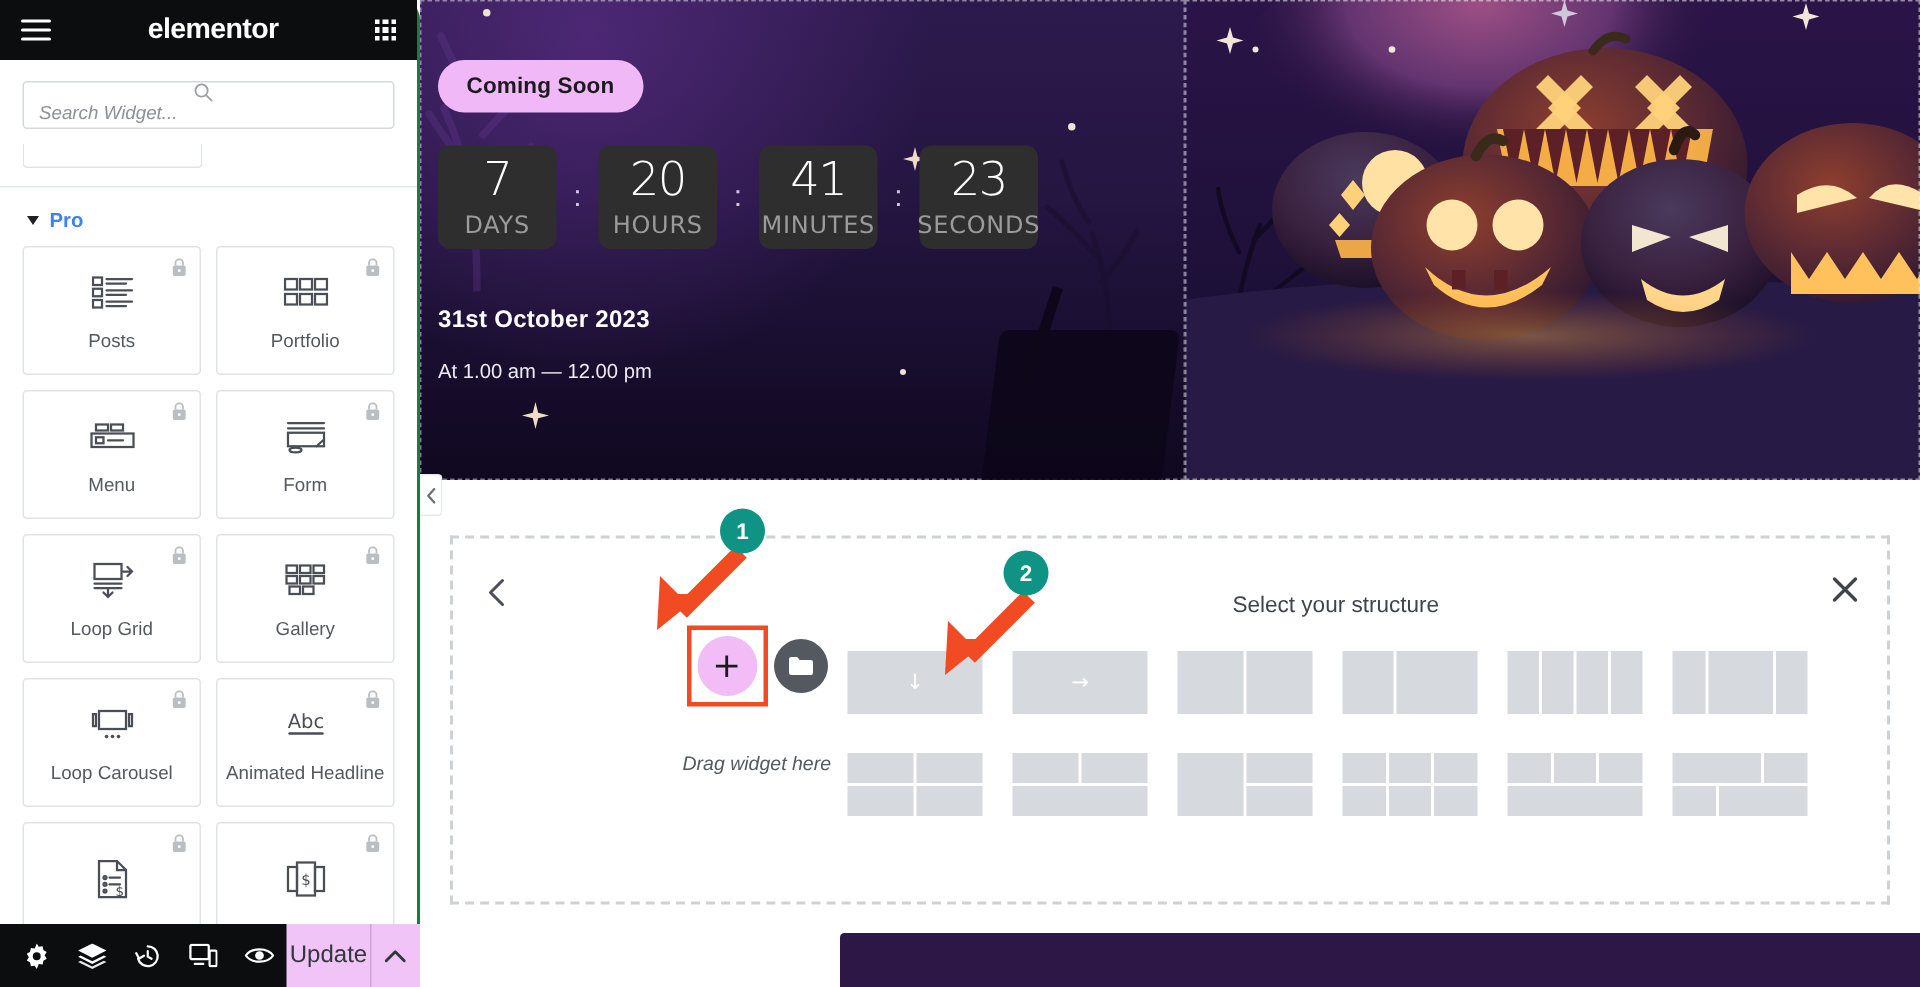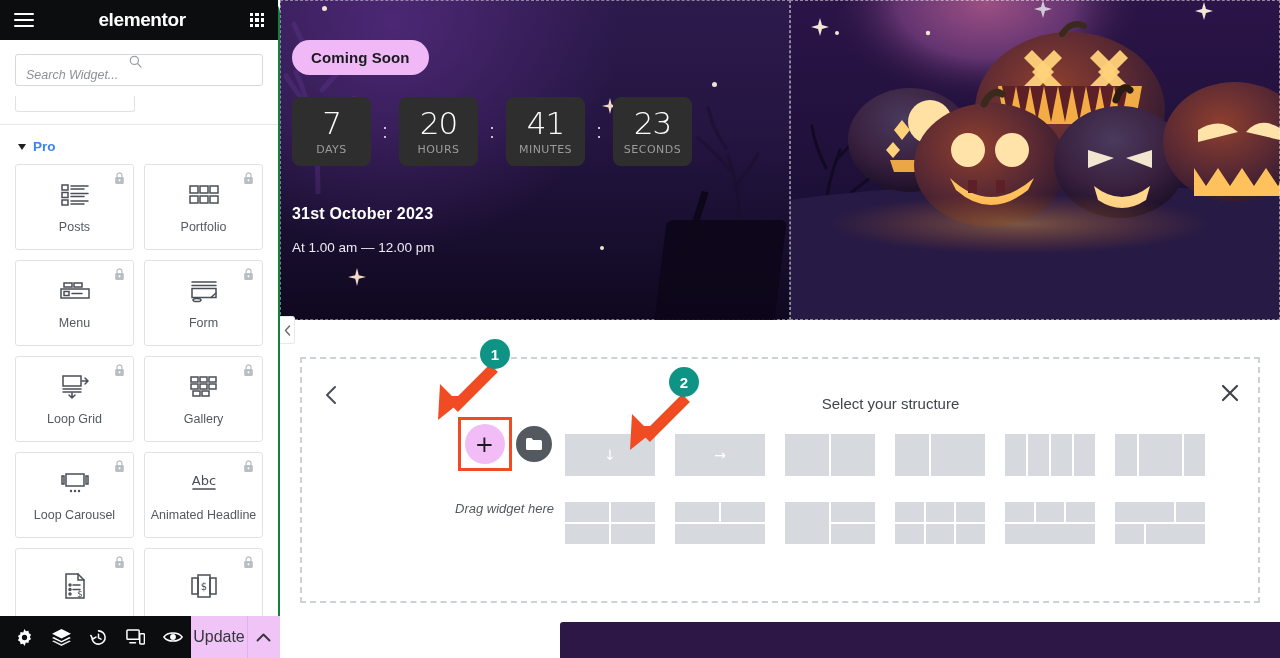--- a/index.html
+++ b/index.html
@@ -142,21 +142,21 @@
     font-size: 15px; font-weight: bold; letter-spacing: .1px;
     padding: 9px 19px; border-radius: 999px;
   }
   #countdown { position: absolute; left: 12px; top: 97px; display: flex; align-items: flex-start; }
   .cd-box {
     width: 79px; height: 69px; background: #2e2e2e; border-radius: 8px;
     display: flex; flex-direction: column; align-items: center; justify-content: center;
   }
   .cd-num { font-size: 31px; color: #fff; font-weight: 300; line-height: 1.05;
     font-family: "DejaVu Sans", sans-serif; letter-spacing: -1px; }
-  .cd-lab { font-size: 11px; color: #9b9b9b; letter-spacing: .5px;
+  .cd-lab { font-size: 16px; color: #9b9b9b; letter-spacing: .5px;
     margin-top: 3px; font-family: "DejaVu Sans", sans-serif; }
   .cd-sep { width: 28px; height: 69px; display: flex; align-items: center;
     justify-content: center; color: #cfc7dd; font-size: 20px; }
 
   #hero-date {
     position: absolute; left: 12px; top: 205px;
     color: #ffffff; font-size: 16px; font-weight: bold; letter-spacing: .2px;
   }
   #hero-time {
     position: absolute; left: 12px; top: 240px;

